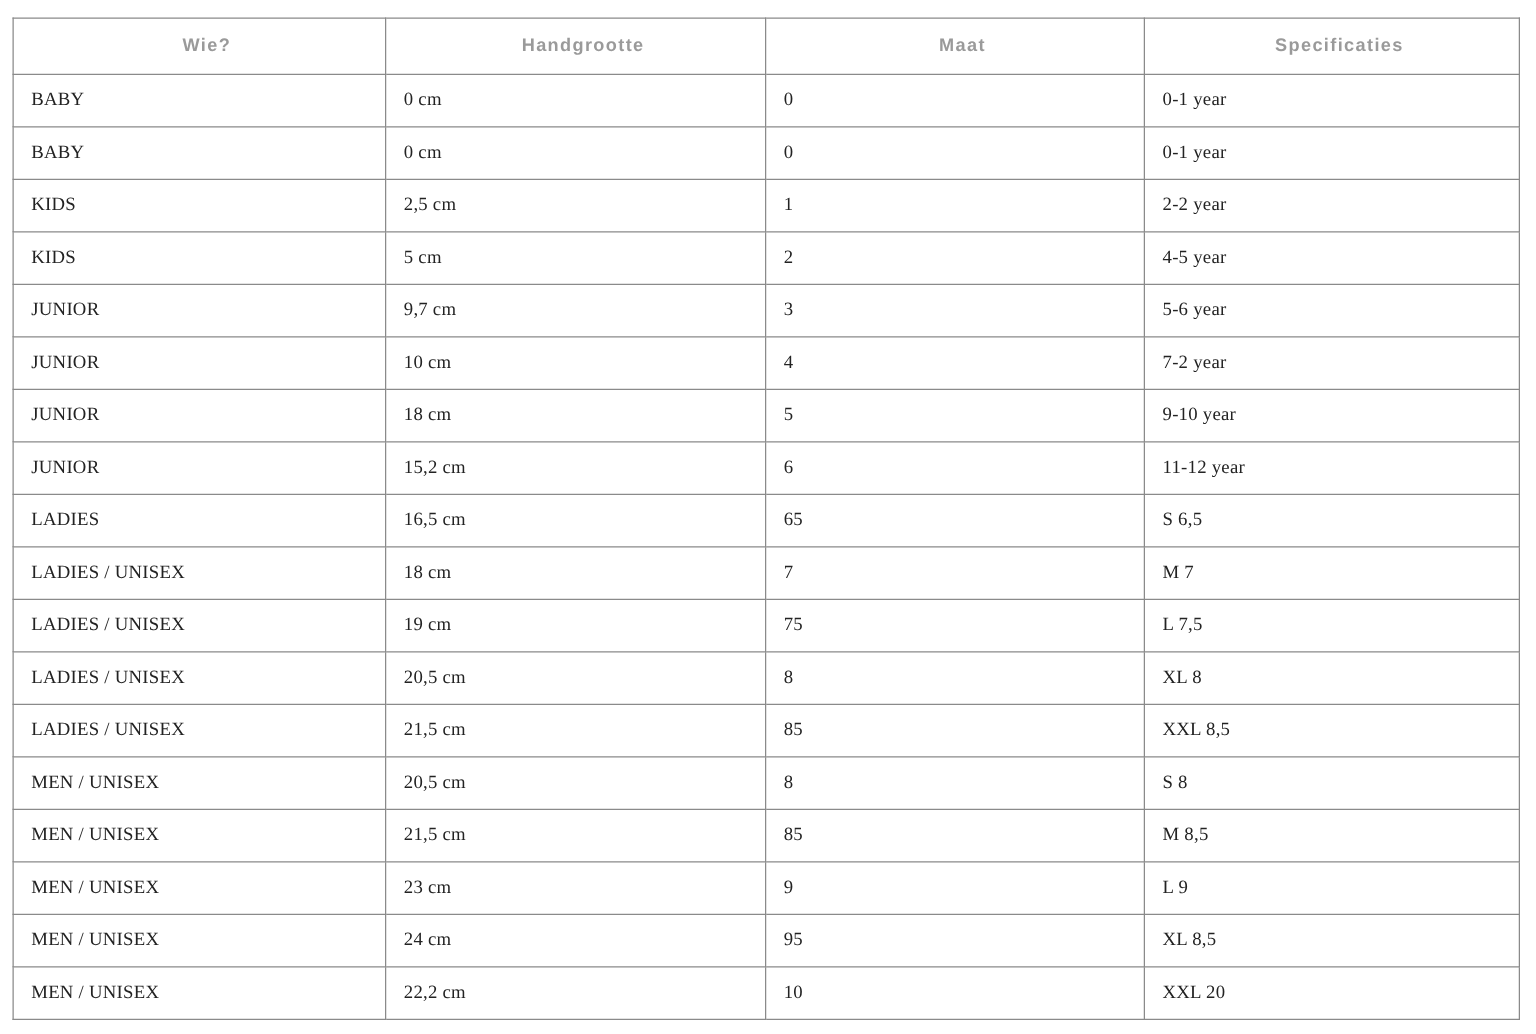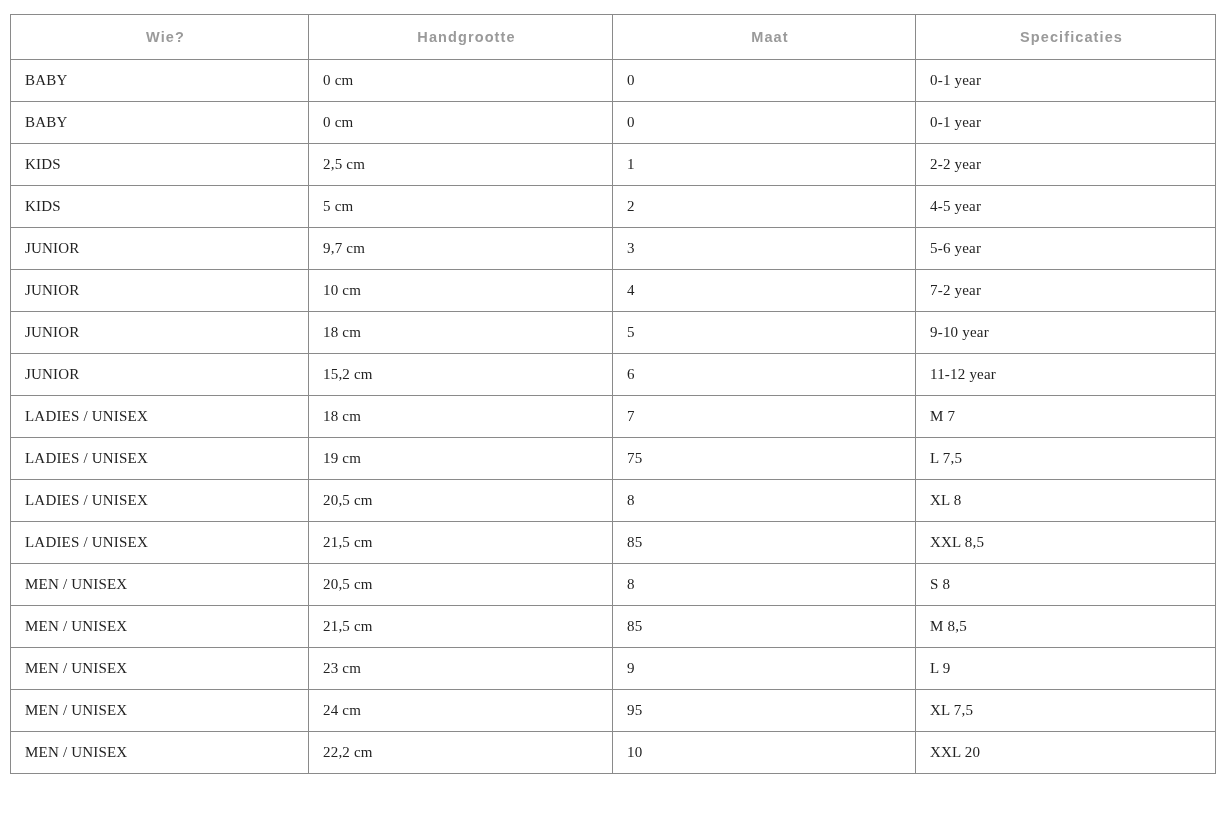--- a/index.html
+++ b/index.html
@@ -119,20 +119,26 @@
           <td>5</td>
           <td>9-10 year</td>
         </tr>
         <tr>
           <td>JUNIOR</td>
           <td>15,2 cm</td>
           <td>6</td>
           <td>11-12 year</td>
         </tr>
         <tr>
+          <td>LADIES</td>
+          <td>16,5 cm</td>
+          <td>65</td>
+          <td>S 6,5</td>
+        </tr>
+        <tr>
           <td>LADIES / UNISEX</td>
           <td>18 cm</td>
           <td>7</td>
           <td>M 7</td>
         </tr>
         <tr>
           <td>LADIES / UNISEX</td>
           <td>19 cm</td>
           <td>75</td>
           <td>L 7,5</td>
@@ -164,21 +170,21 @@
         <tr>
           <td>MEN / UNISEX</td>
           <td>23 cm</td>
           <td>9</td>
           <td>L 9</td>
         </tr>
         <tr>
           <td>MEN / UNISEX</td>
           <td>24 cm</td>
           <td>95</td>
-          <td>XL 7,5</td>
+          <td>XL 8,5</td>
         </tr>
         <tr>
           <td>MEN / UNISEX</td>
           <td>22,2 cm</td>
           <td>10</td>
           <td>XXL 20</td>
         </tr>
       </tbody>
   </table>
 </div>

